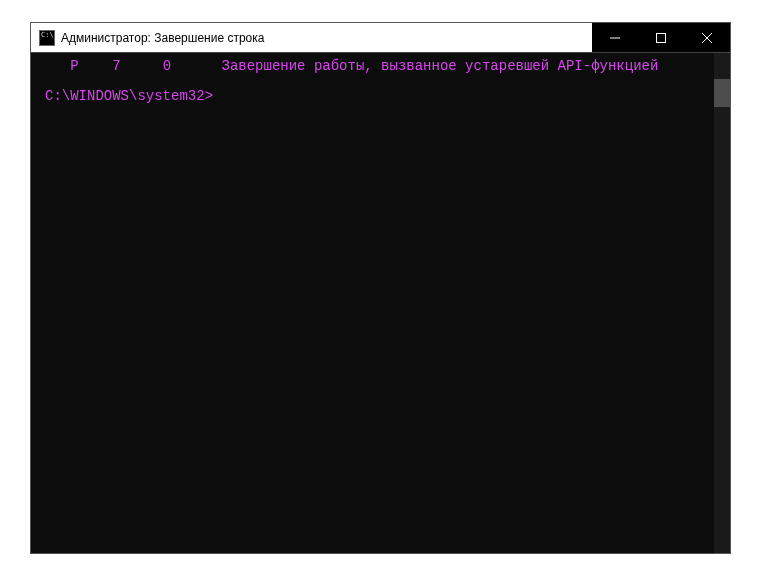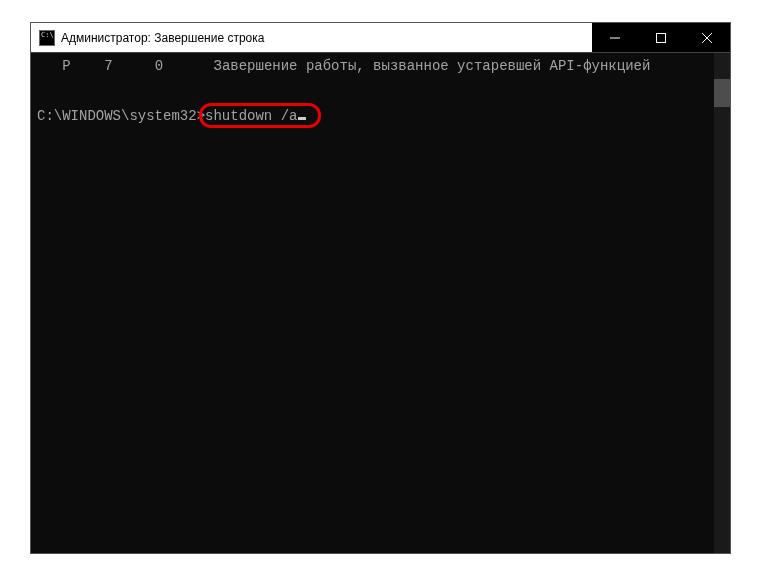--- a/index.html
+++ b/index.html
@@ -64,24 +64,24 @@
       align-items: center;
       justify-content: center;
       color: #fff;
       font-size: 12px;
       font-family: "Segoe UI", sans-serif;
     }
     .win-btn svg { display: block; }
     .terminal-area {
       flex: 1;
       background: #0c0c0c;
-      color: #a3a3a3;
+      color: #d946ef;
       font-size: 14px;
       line-height: 18px;
-      padding: 4px 6px;
+      padding: 4px 14px;
       position: relative;
       overflow: hidden;
     }
     .scrollbar {
       position: absolute;
       right: 0;
       top: 0;
       width: 16px;
       height: 100%;
       background: #1a1a1a;
@@ -92,21 +92,21 @@
       top: 26px;
       width: 16px;
       height: 28px;
       background: #4d4d4d;
     }
     .output-line {
       white-space: pre;
     }
     .prompt-line {
       white-space: pre;
-      margin-top: 32px;
+      margin-top: 12px;
       display: flex;
       align-items: center;
     }
     .command-wrap {
       position: relative;
       display: inline-flex;
       align-items: center;
     }
     .command-highlight {
       position: absolute;
@@ -154,19 +154,19 @@
             <line x1="0" y1="0" x2="10" y2="10" stroke="#fff" stroke-width="1"></line>
             <line x1="10" y1="0" x2="0" y2="10" stroke="#fff" stroke-width="1"></line>
           </svg>
       </div>
     </div>
   </div>
 
   <div class="terminal-area">
     <div class="output-line">   <span>P</span>    <span>7</span>     <span>0</span>      <span>Завершение работы, вызванное устаревшей API-функцией</span></div>
 
-    <div class="prompt-line"><span>C:\WINDOWS\system32&gt;</span><span class="command-wrap"><span>shutdown /a</span><span class="cursor"></span><span class="command-highlight"></span></span></div>
+    <div class="prompt-line"><span>C:\WINDOWS\system32&gt;</span></div>
 
     <div class="scrollbar">
       <div class="scrollbar-thumb"></div>
     </div>
   </div>
 </div>
 
 </body></html>

